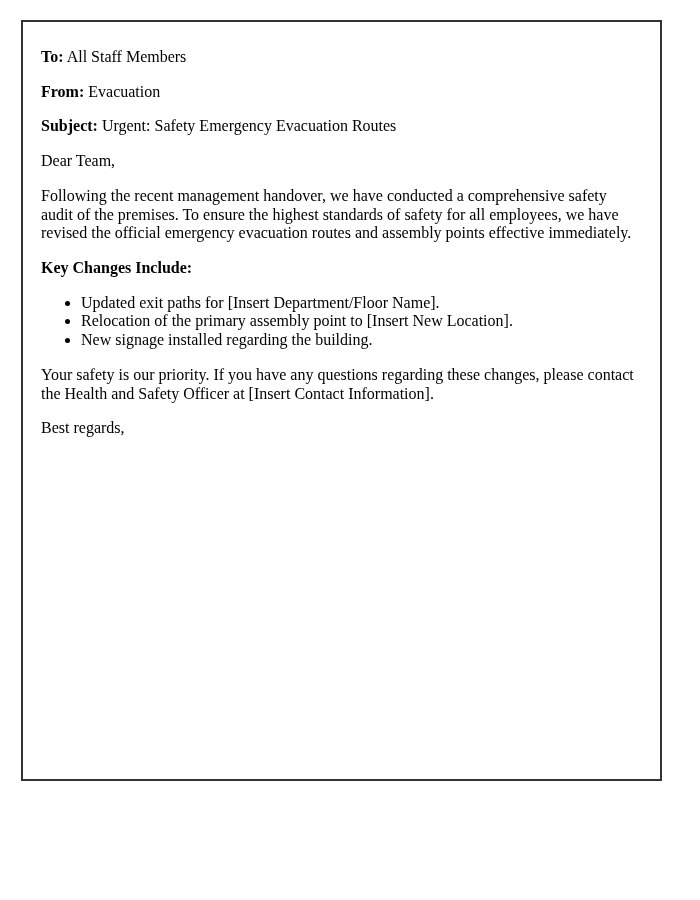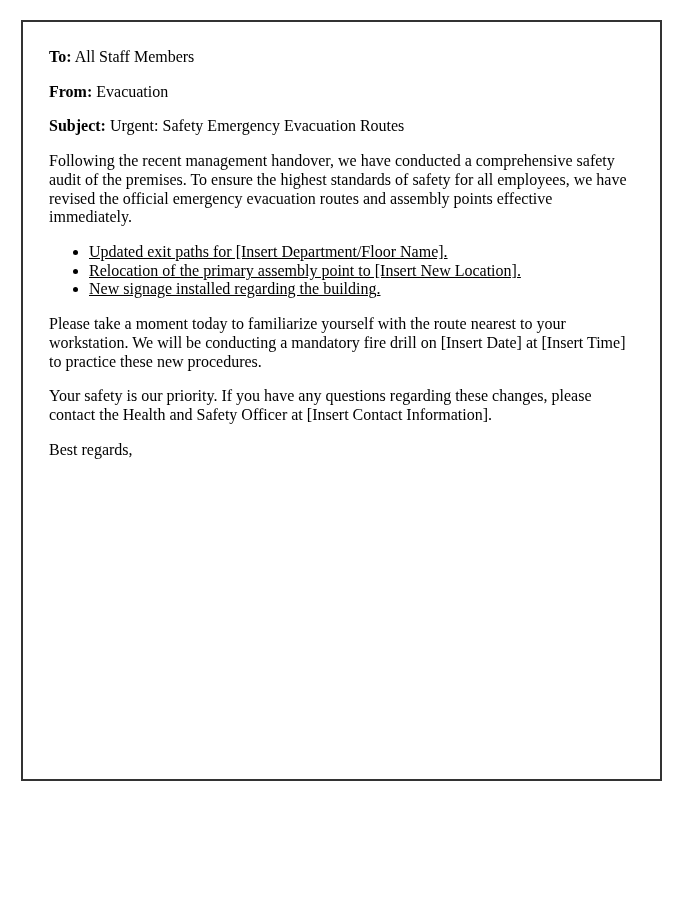--- a/index.html
+++ b/index.html
@@ -17,64 +17,64 @@
     line-height: 1.17;
   }
   .memo-box {
     position: absolute;
     left: 21px;
     top: 20px;
     width: 641px;
     height: 761px;
     box-sizing: border-box;
     border: 2px solid #333333;
-    padding: 10px 26px;
+    padding: 10px 18px;
     background: #ffffff;
     overflow: hidden;
   }
   .memo-box p {
     margin: 16px 0;
   }
   .memo-box ul {
     margin: 16px 0;
     padding-left: 40px;
     list-style-type: disc;
   }
   .memo-box li {
     margin: 0;
     padding: 0;
-    text-decoration: underline;
   }
   .bold {
     font-weight: bold;
   }
 </style>
 </head>
 <body>
 
 <div class="memo-box">
 
   <p><span class="bold">To:</span> <span>All Staff Members</span></p>
 
   <p><span class="bold">From:</span> <span>Evacuation</span></p>
 
 
   <p><span class="bold">Subject:</span> <span>Urgent: Safety Emergency Evacuation Routes</span></p>
 
+  <p>Dear Team,</p>
 
   <p>Following the recent management handover, we have conducted a comprehensive safety audit of the premises. To ensure the highest standards of safety for all employees, we have revised the official emergency evacuation routes and assembly points effective immediately.</p>
 
+  <p class="bold">Key Changes Include:</p>
 
   <ul>
     <li>Updated exit paths for [Insert Department/Floor Name].</li>
     <li>Relocation of the primary assembly point to [Insert New Location].</li>
     <li>New signage installed regarding the building.</li>
   </ul>
 
 
-  <p>Please take a moment today to familiarize yourself with the route nearest to your workstation. We will be conducting a mandatory fire drill on [Insert Date] at [Insert Time] to practice these new procedures.</p>
 
   <p>Your safety is our priority. If you have any questions regarding these changes, please contact the Health and Safety Officer at [Insert Contact Information].</p>
 
   <p>Best regards,</p>
 
 
 </div>
 
 </body></html>

